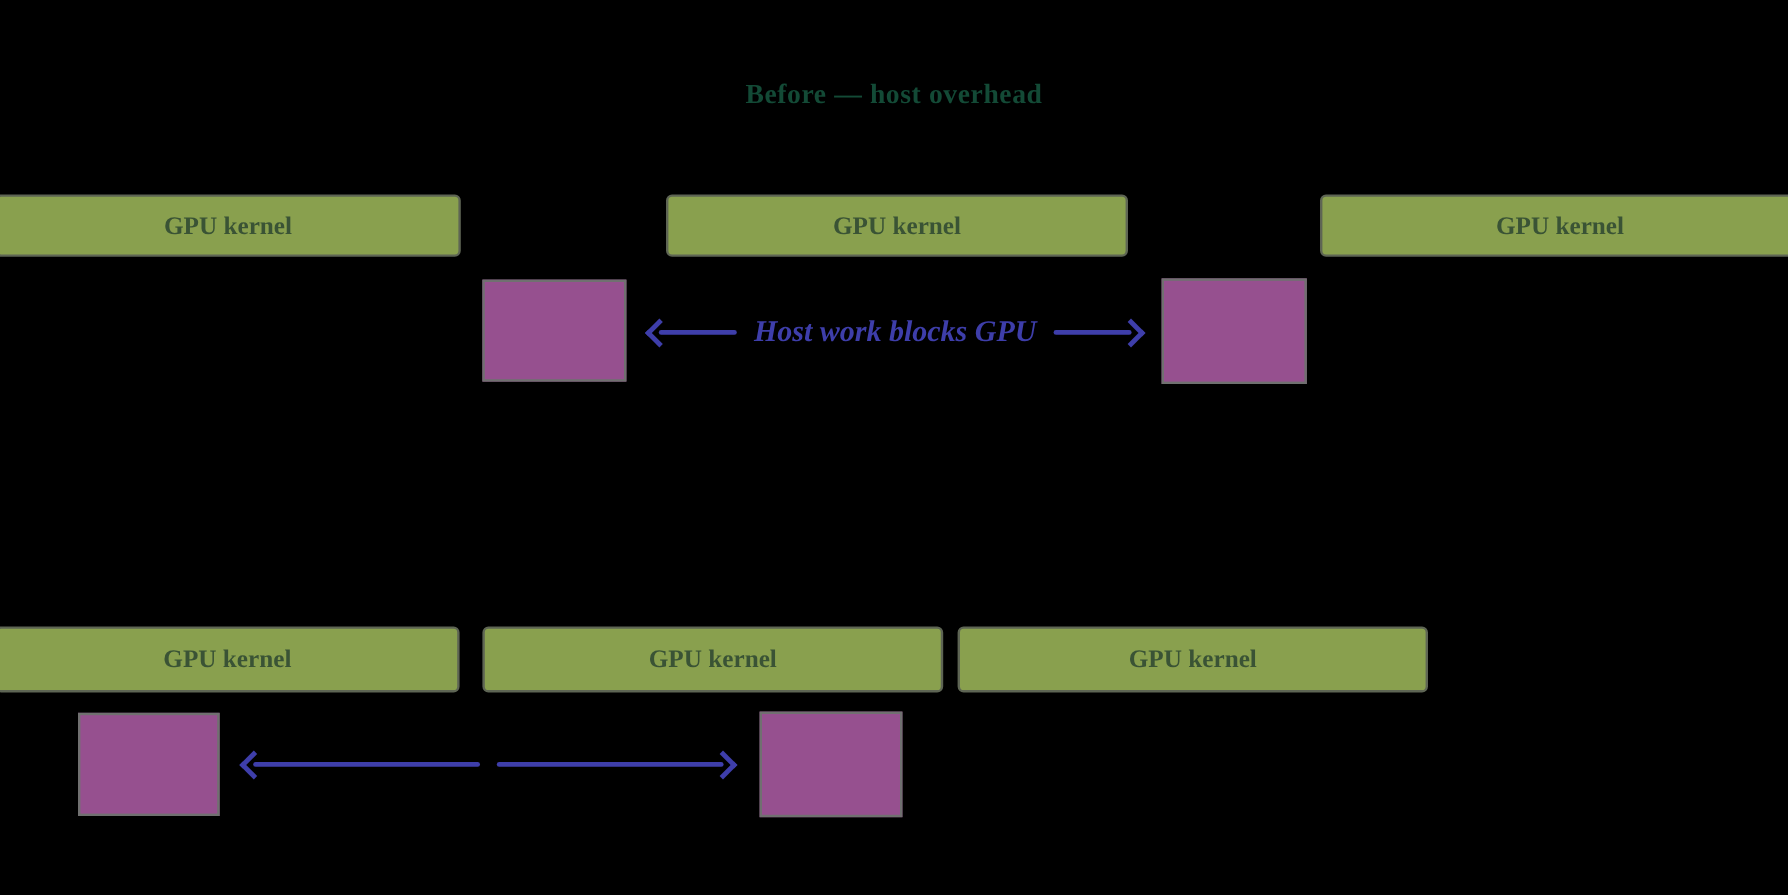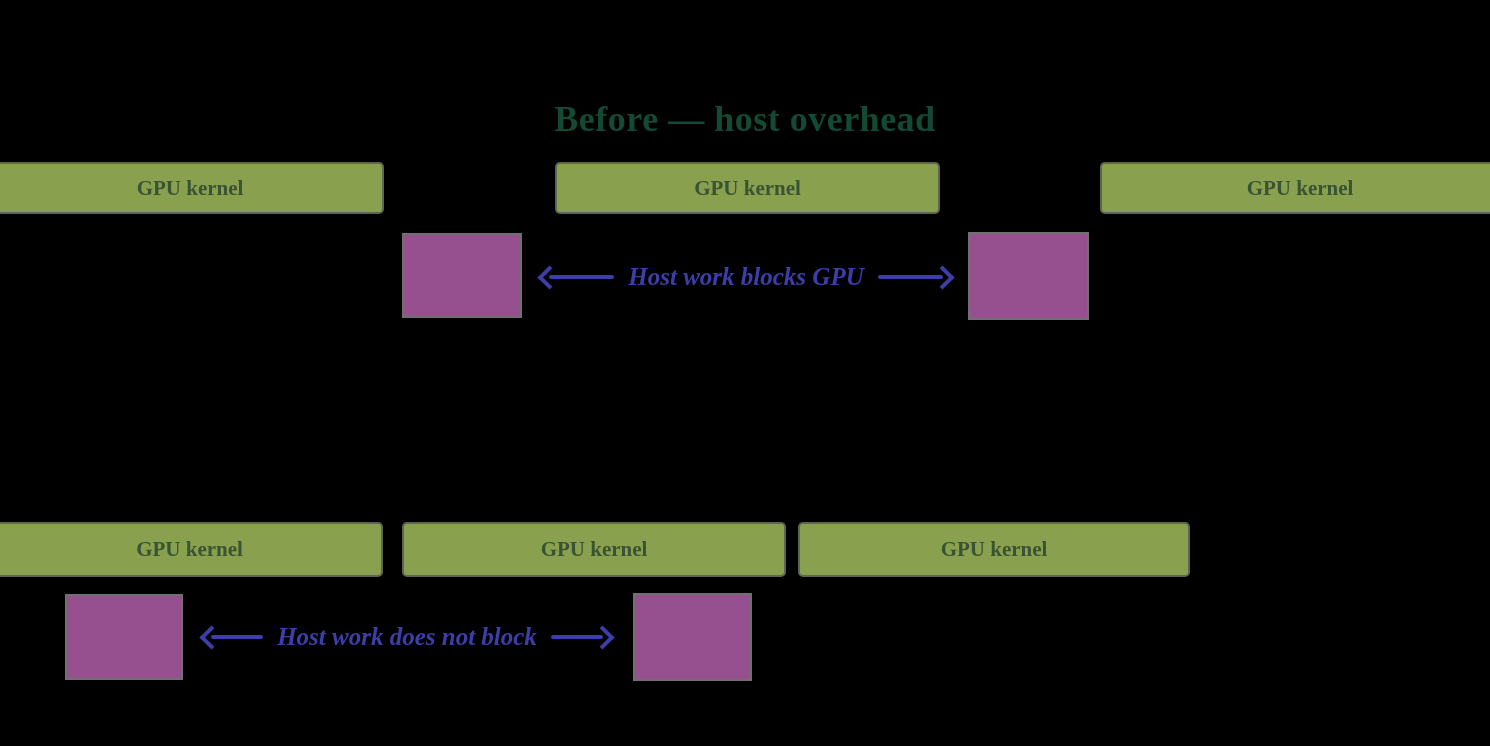--- a/index.html
+++ b/index.html
@@ -13,25 +13,24 @@
     height: 746px;
     background: var(--background, #000000);
     overflow: hidden;
     font-family: "Liberation Serif", serif;
   }
   .section-title {
     position: absolute;
     left: 0;
     width: 100%;
     text-align: center;
-    font-size: 36px;
+    font-size: 23px;
     font-weight: bold;
     color: var(--title-text, #134a36);
     letter-spacing: 0.5px;
-    margin-top: 32px;
   }
   .title-before { top: 66px; }
   .title-after  { top: 428px; }
 
   .kernel {
     position: absolute;
     box-sizing: border-box;
     background: var(--kernel-fill, #89a04e);
     border: 2px solid var(--kernel-border, #5e6554);
     border-radius: 5px;
@@ -157,20 +156,19 @@
   </div>
 
   <div class="host h-a1"></div>
   <div class="host h-a2"></div>
 
   <div class="arrow-row row-after">
     <span class="arrow">
       <span class="head head-left"></span>
       <span class="shaft"></span>
     </span>
-    <span class="arrow-label">Host work does not block</span>
     <span class="arrow">
       <span class="shaft"></span>
       <span class="head head-right"></span>
     </span>
   </div>
 
 </div>
 
 </body></html>

